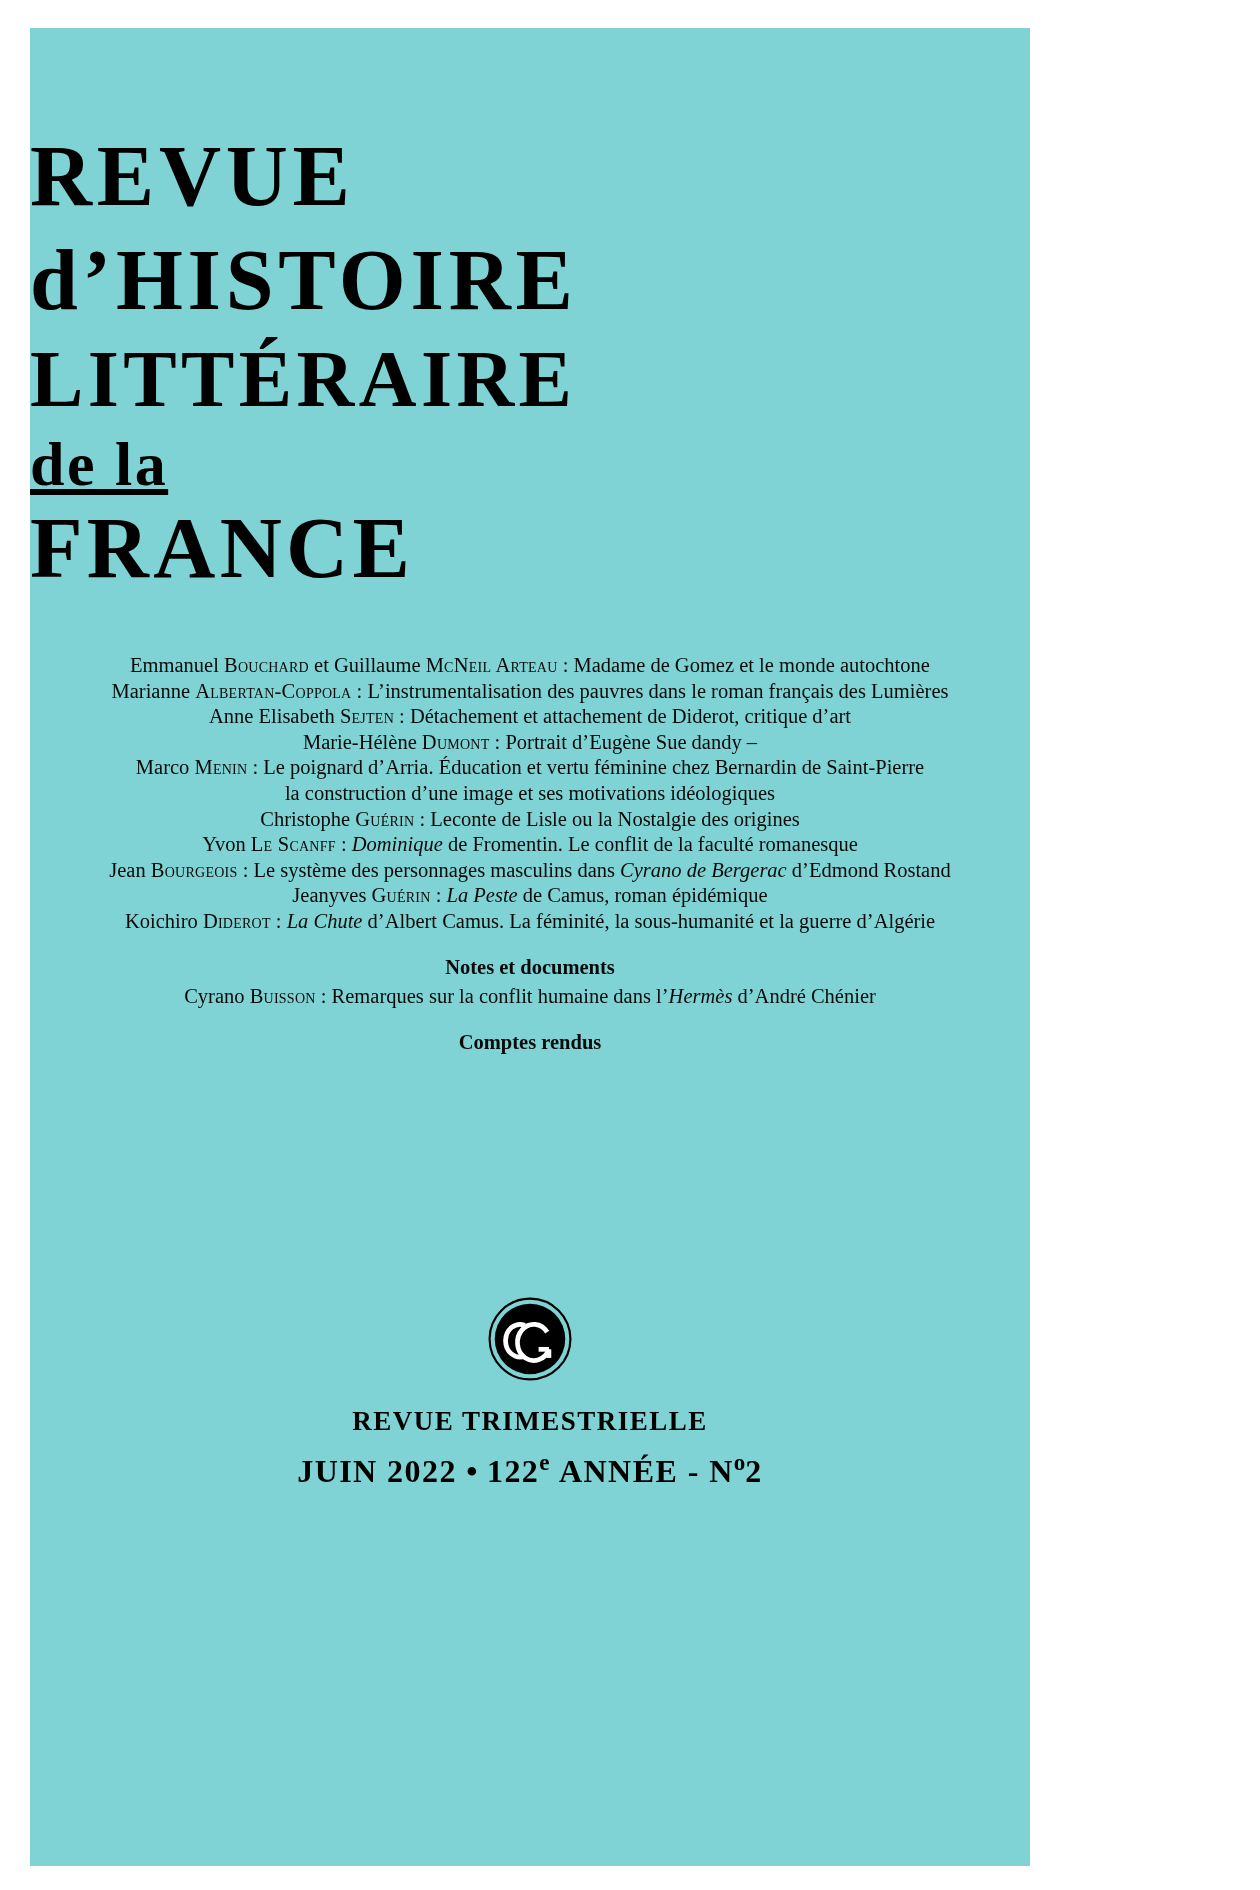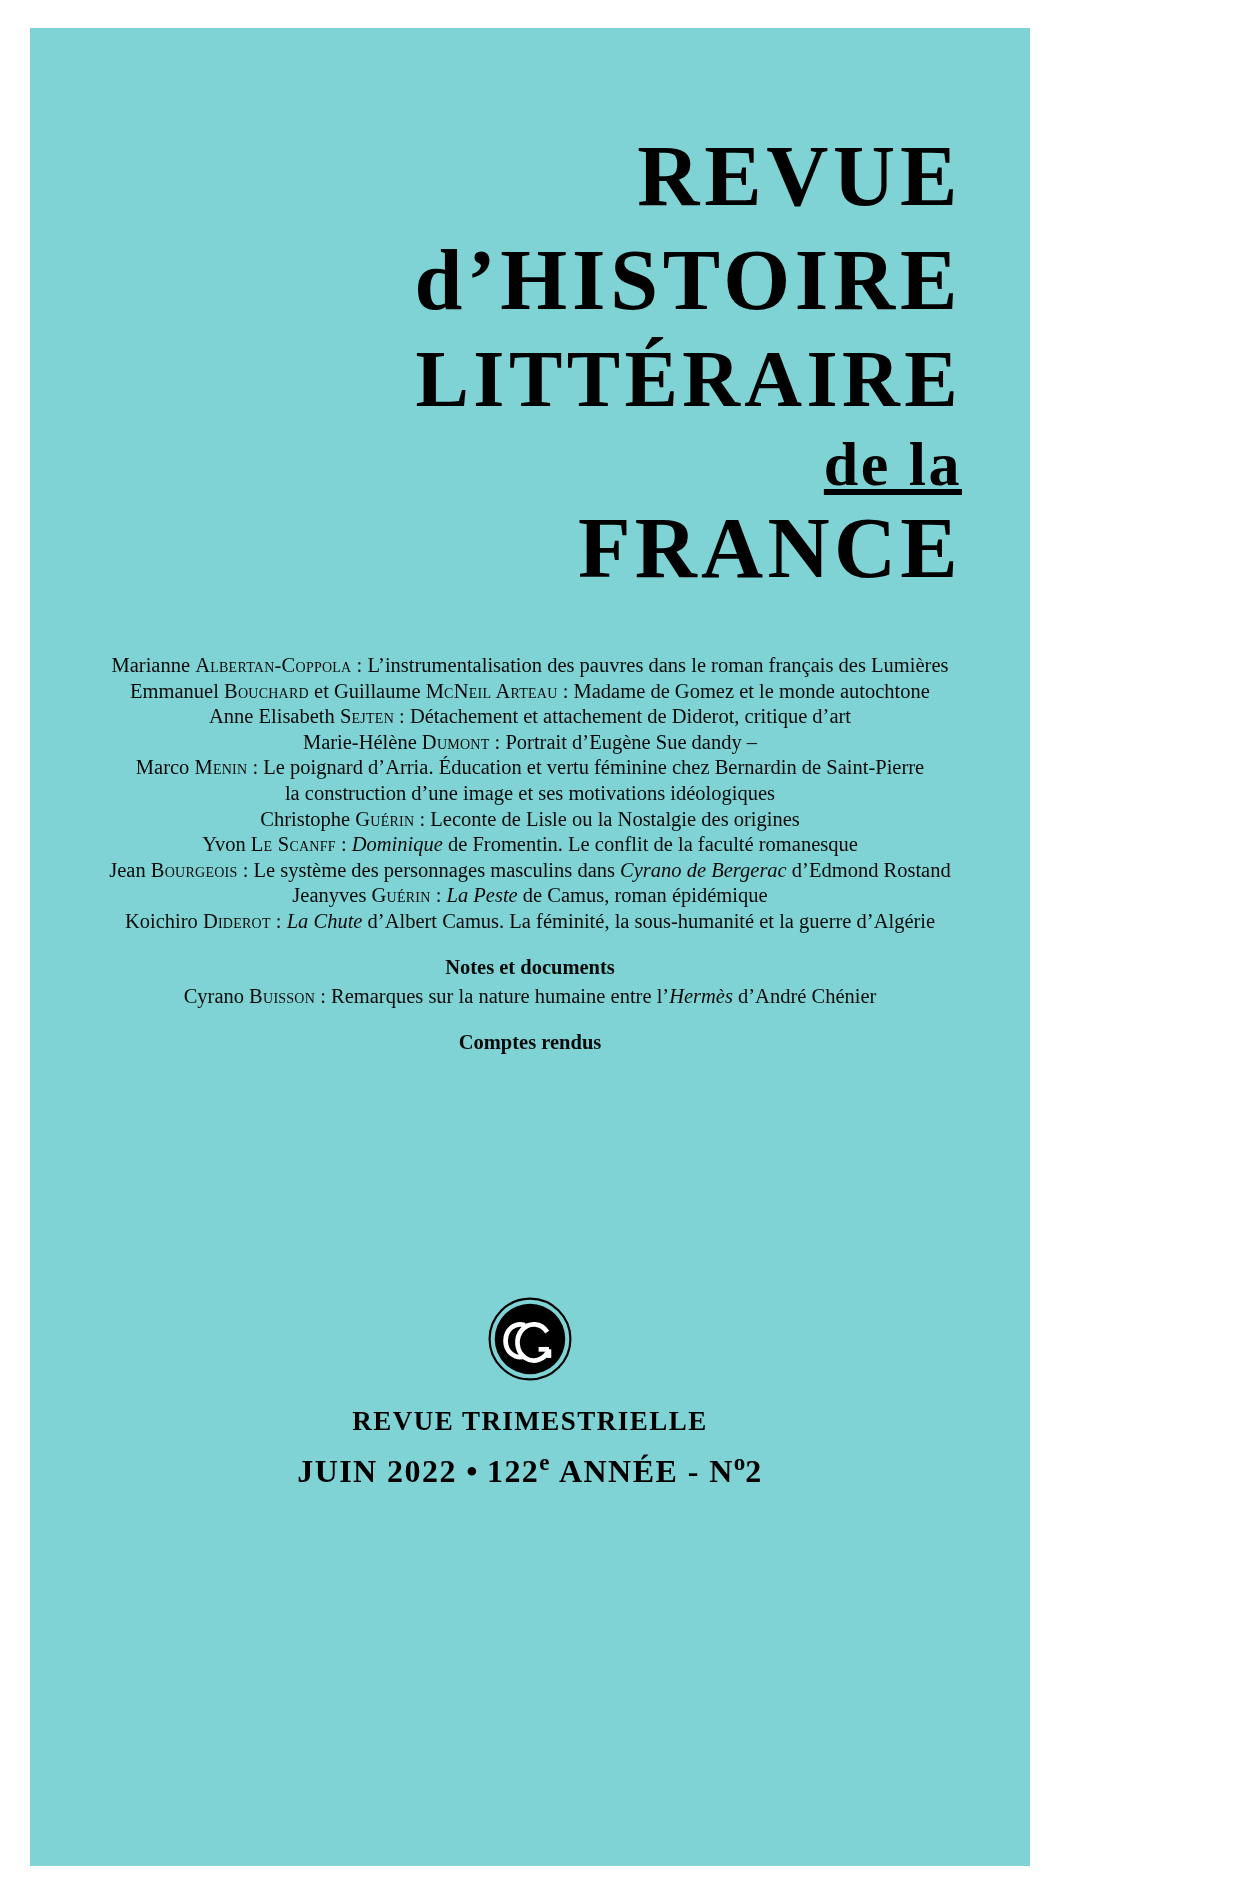--- a/index.html
+++ b/index.html
@@ -23,23 +23,22 @@
     background: #7fd3d4;
     overflow: hidden;
   }
 
   
   .masthead {
     position: absolute;
     top: 105px;
     left: 0;
     width: 884px;
-    text-align: right;
+    text-align: left;
     color: #000;
-    margin-left: 48px;
   }
   .mast-line {
     font-family: "Liberation Serif", "DejaVu Serif", serif;
     font-weight: 700;
     line-height: 1.0;
     letter-spacing: 0.055em;
     white-space: nowrap;
   }
   .mast-1 { font-size: 86px; margin-bottom: 18px; }
   .mast-2 { font-size: 86px; margin-bottom: 16px; }
@@ -125,23 +124,23 @@
   <div class="masthead">
     <div class="mast-line mast-1">REVUE</div>
     <div class="mast-line mast-2"><span>d’</span><span>HISTOIRE</span></div>
     <div class="mast-line mast-3">LITTÉRAIRE</div>
     <div class="mast-line mast-4">de la</div>
     <div class="mast-line mast-5">FRANCE</div>
   </div>
 
   <div class="contents">
 
+    <div class="toc-line"><span>Emmanuel </span><span class="sc">Bouchard</span><span> et Guillaume </span><span class="sc">McNeil Arteau</span><span> : </span><span>Madame de Gomez et le monde autochtone</span></div>
+
     <div class="toc-line"><span>Marianne </span><span class="sc">Albertan-Coppola</span><span> : </span><span>L’instrumentalisation des pauvres dans le roman français des Lumières</span></div>
-
-    <div class="toc-line"><span>Emmanuel </span><span class="sc">Bouchard</span><span> et Guillaume </span><span class="sc">McNeil Arteau</span><span> : </span><span>Madame de Gomez et le monde autochtone</span></div>
 
     <div class="toc-line"><span>Anne Elisabeth </span><span class="sc">Sejten</span><span> : </span><span>Détachement et attachement de Diderot, critique d’art</span></div>
 
     <div class="toc-line"><span>Marie-Hélène </span><span class="sc">Dumont</span><span> : </span><span>Portrait d’Eugène Sue dandy –</span></div>
 
     <div class="toc-line"><span>Marco </span><span class="sc">Menin</span><span> : </span><span>Le poignard d’Arria. Éducation et vertu féminine chez Bernardin de Saint-Pierre</span></div>
     <div class="toc-line">la construction d’une image et ses motivations idéologiques</div>
 
     <div class="toc-line"><span>Christophe </span><span class="sc">Guérin</span><span> : </span><span>Leconte de Lisle ou la Nostalgie des origines</span></div>
 
@@ -149,21 +148,21 @@
 
     <div class="toc-line"><span>Jean </span><span class="sc">Bourgeois</span><span> : </span><span>Le système des personnages masculins dans </span><span class="it">Cyrano de Bergerac</span><span> d’Edmond Rostand</span></div>
 
     <div class="toc-line"><span>Jeanyves </span><span class="sc">Guérin</span><span> : </span><span class="it">La Peste</span><span> de Camus, roman épidémique</span></div>
 
     <div class="toc-line"><span>Koichiro </span><span class="sc">Diderot</span><span> : </span><span class="it">La Chute</span><span> d’Albert Camus. La féminité, la sous-humanité et la guerre d’Algérie</span></div>
 
     <div class="section-head">Notes et documents</div>
 
 
-    <div class="toc-line"><span>Cyrano </span><span class="sc">Buisson</span><span> : </span><span>Remarques sur la nature humaine entre l’</span><span class="it">Hermès</span><span> d’André Chénier</span></div>
+    <div class="toc-line"><span>Cyrano </span><span class="sc">Buisson</span><span> : </span><span>Remarques sur la conflit humaine dans l’</span><span class="it">Hermès</span><span> d’André Chénier</span></div>
 
     <div class="section-head last">Comptes rendus</div>
 
   </div>
 
   <div class="logo-wrap">
     <svg class="logo" viewBox="0 0 100 100">
       <circle cx="50" cy="50" r="47" fill="none" stroke="#000000" stroke-width="2.5"></circle>
       <circle cx="50" cy="50" r="41" fill="#000000"></circle>
       <g fill="none" stroke="#ffffff" stroke-width="5.5">

